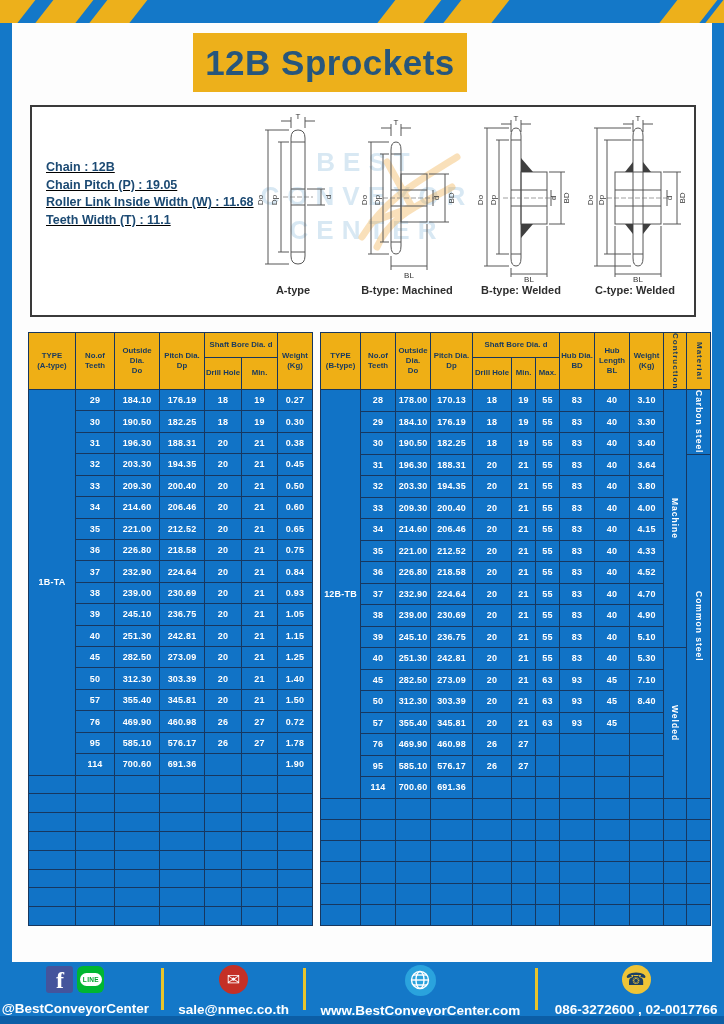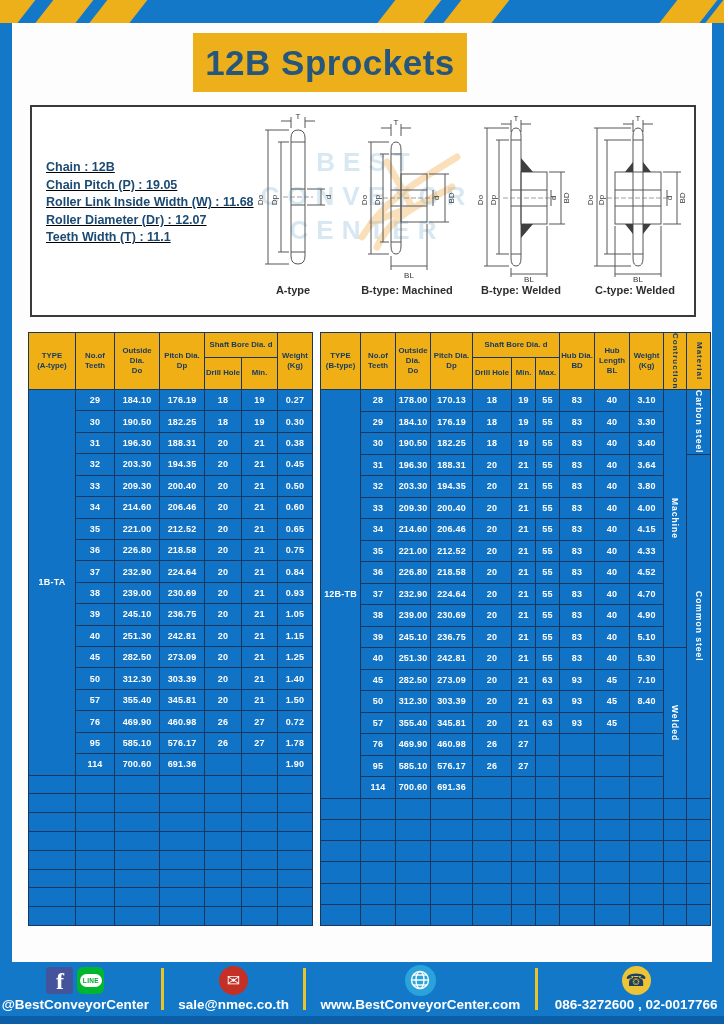--- a/index.html
+++ b/index.html
@@ -49,21 +49,21 @@
   td.type-cell{font-size:9px;}
   td.vcell,th.vhead{writing-mode:vertical-rl;}
   th.vhead{font-size:8px;letter-spacing:1px;}
   td.vcell{font-size:8.5px;letter-spacing:1px;}
 
   
   .footer{position:absolute;left:0;top:962px;width:724px;height:54px;background:#1478c8;display:flex;align-items:stretch;}
   .f-strip{position:absolute;left:0;top:1016px;width:724px;height:8px;background:#0c5ea6;}
   .fgroup{display:flex;flex-direction:column;align-items:center;justify-content:flex-start;padding-top:3px;}
   .fgroup .icons{display:flex;gap:4px;align-items:center;height:30px;}
-  .fgroup .flabel{color:#fff;font-weight:700;font-size:13.5px;margin-top:2px;white-space:nowrap;}
+  .fgroup .flabel{color:#fff;font-weight:700;font-size:13.5px;margin-top:8px;white-space:nowrap;}
   .fsep{width:4px;height:42px;background:#e8c42a;margin:6px 10px 0 10px;}
   .g-social{width:168px;}
   .g-email{width:132px;}
   .g-web{width:232px;}
   .g-phone{width:196px;}
   .fb-icon{width:27px;height:27px;background:#44549c;border-radius:3px;color:#fff;font-weight:800;font-size:24px;display:flex;align-items:flex-end;justify-content:center;line-height:26px;font-family:"Liberation Serif",serif;}
   .line-icon{width:27px;height:27px;background:#00b631;border-radius:6px;display:flex;align-items:center;justify-content:center;}
   .line-bubble{background:#fff;border-radius:7px;padding:3px 3px;color:#00a52c;font-size:6.5px;font-weight:800;letter-spacing:.3px;}
   .mail-icon{width:29px;height:29px;background:#c43026;border-radius:50%;color:#fff;display:flex;align-items:center;justify-content:center;font-size:16px;}
   .globe-icon{width:31px;height:31px;background:#2aa3dd;border-radius:50%;display:flex;align-items:center;justify-content:center;}
@@ -95,21 +95,20 @@
 CONVEYOR
 CENTER</div>
       <svg class="wm-logo" width="150" height="150" viewBox="0 0 150 150">
         <path d="M30,110 C55,70 85,55 125,30 M45,120 C60,85 95,75 120,60 M55,35 L80,80 L40,95" stroke="#f0a93c" stroke-width="7" fill="none" stroke-linecap="round"></path>
       </svg>
 
       <div class="specs">
         <div>Chain  :  12B</div>
         <div>Chain Pitch (P)  :  19.05</div>
         <div>Roller Link Inside Width (W) : 11.68</div>
-        <div>Roller Diameter (Dr)  : 12.07</div>
         <div>Teeth Width (T)  :  11.1</div>
       </div>
 
       <div class="figs">
 
         <div class="fig">
           <svg viewBox="0 0 105 170">
             <g class="dwg">
               <line x1="40" y1="9" x2="50" y2="9"></line>
                 <line x1="64" y1="9" x2="74" y2="9"></line>

